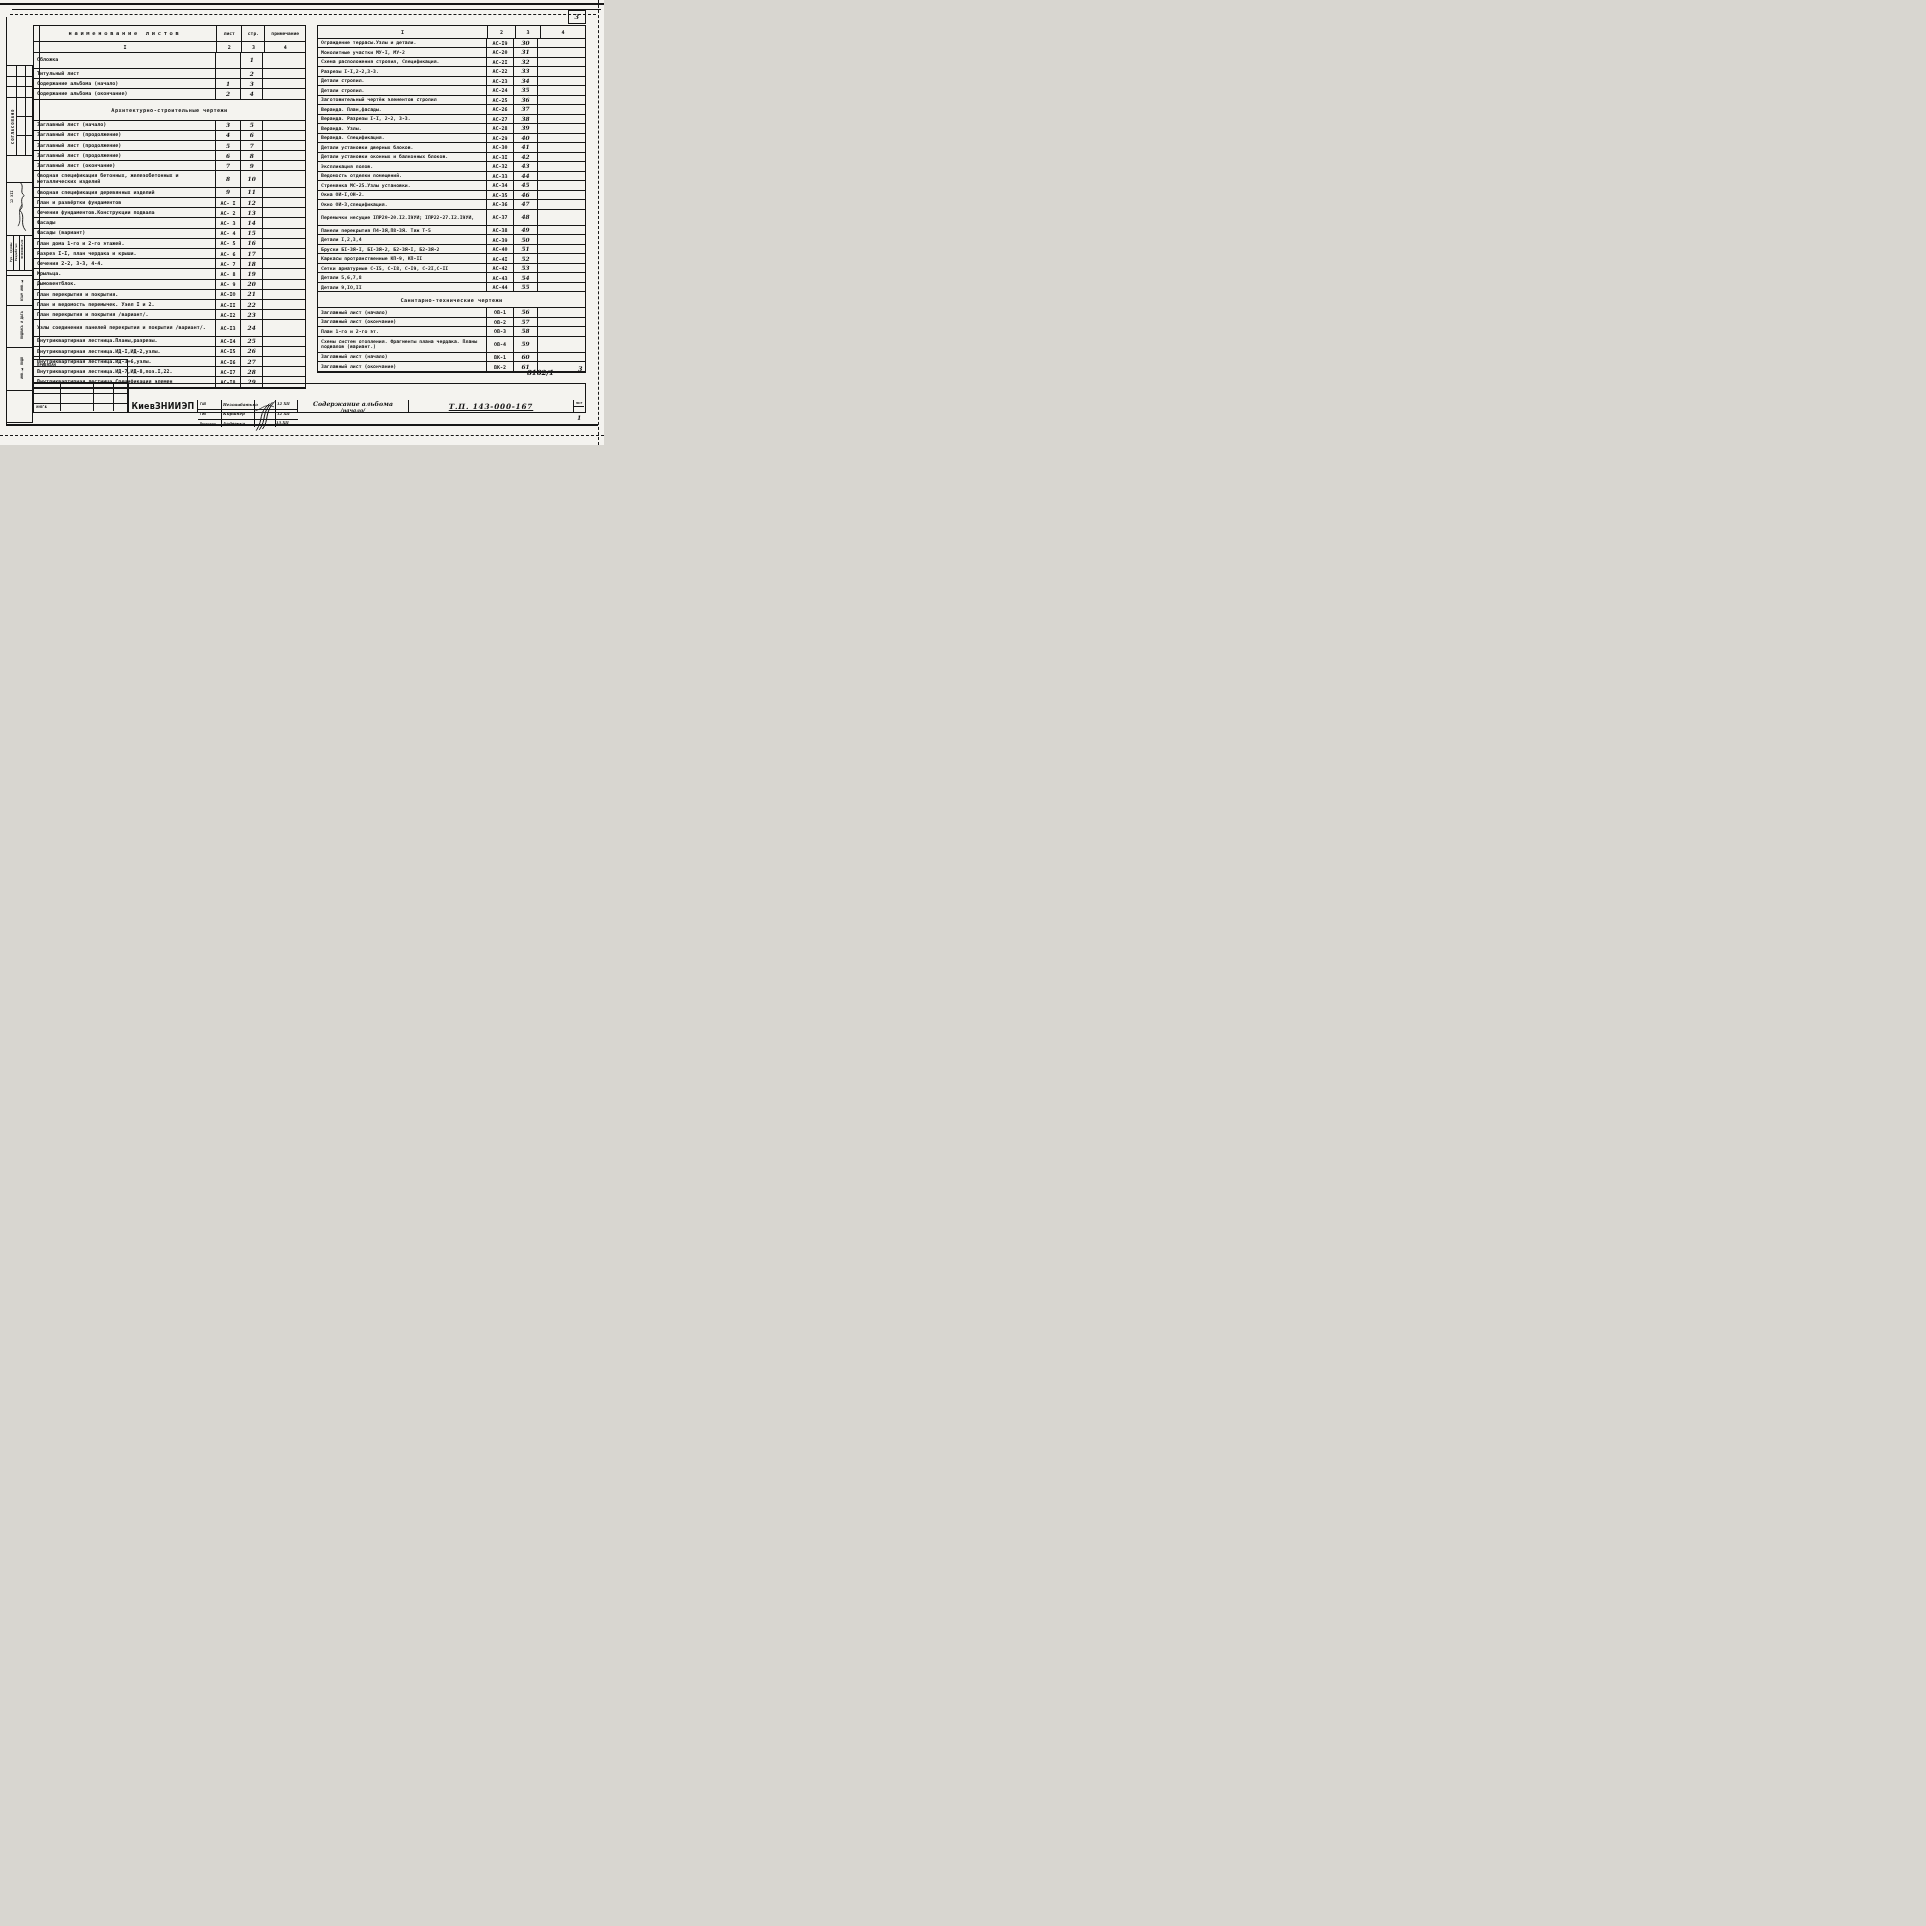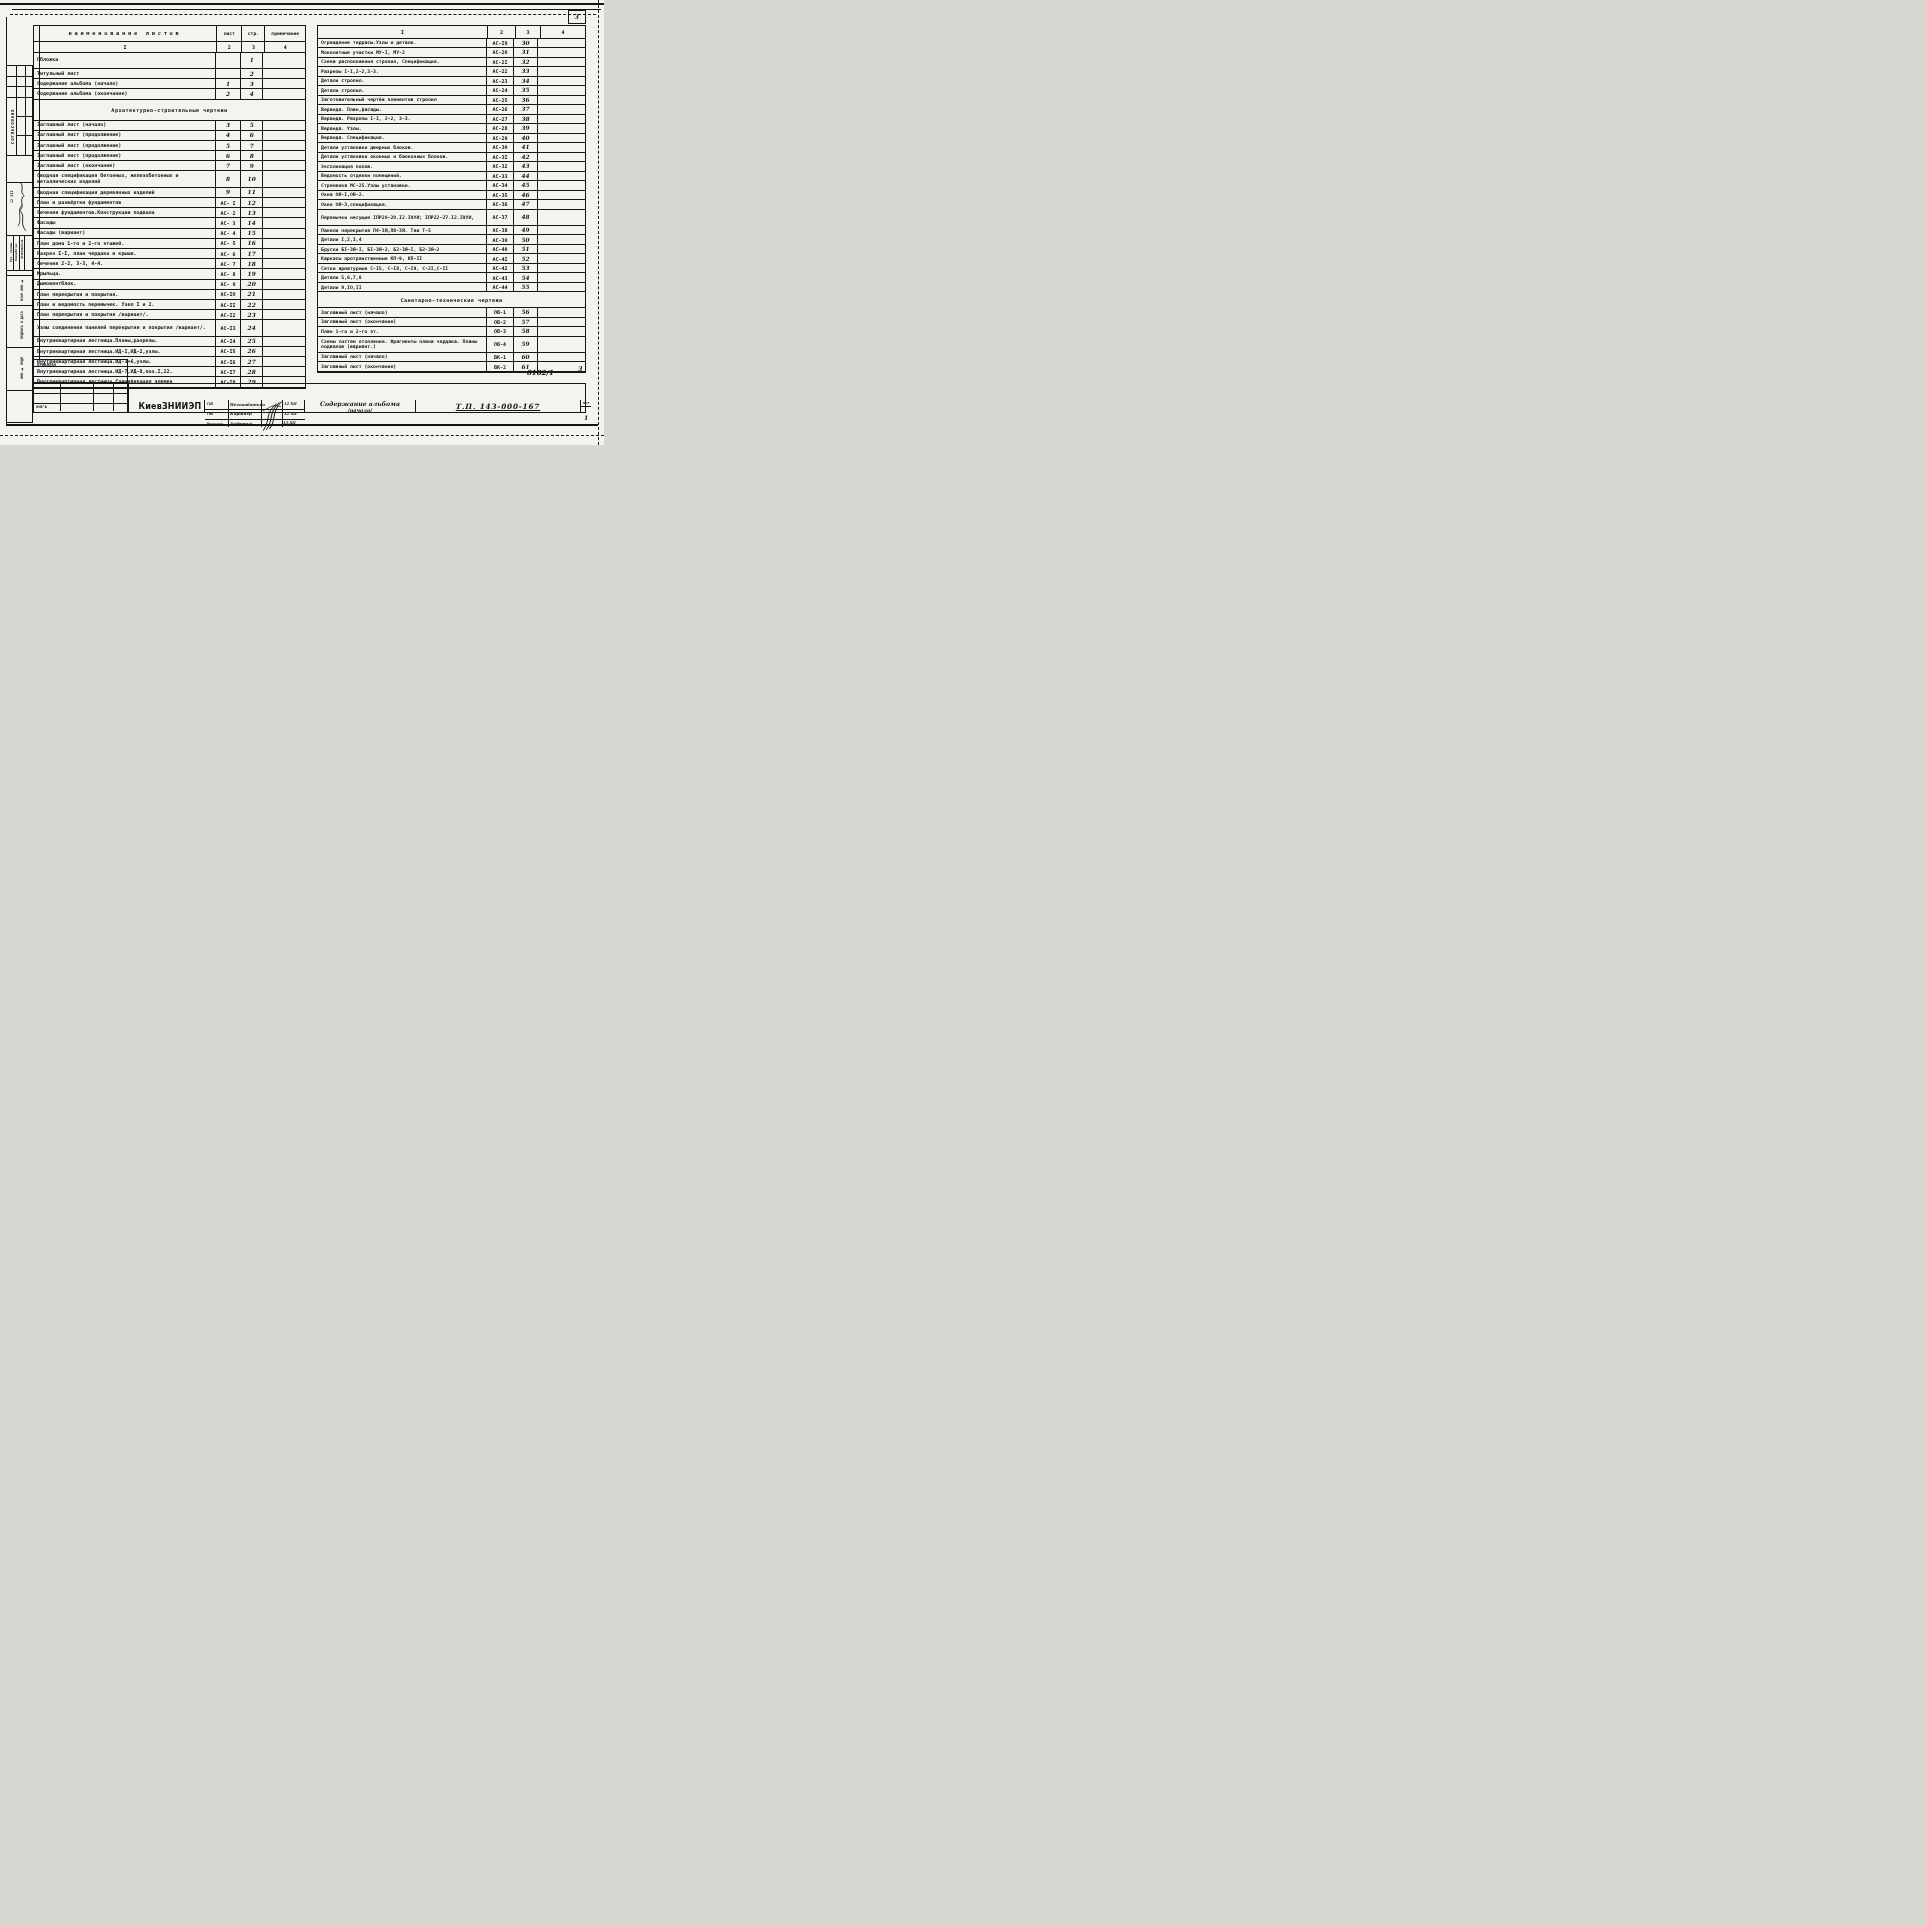--- a/index.html
+++ b/index.html
@@ -48,21 +48,21 @@
 
   
   #stamp-strip{position:absolute;left:6.2px;top:65px;width:27px;height:358px;
                border:0.8px solid #161616;box-sizing:border-box;}
   .vlabel{position:absolute;writing-mode:vertical-rl;transform:rotate(180deg);
           display:flex;align-items:center;justify-content:center;font-weight:700;white-space:nowrap;}
 
   
   .boxed{position:absolute;border:1.2px solid #161616;box-sizing:border-box;}
   .tb-cell{position:absolute;border-right:1.2px solid #161616;box-sizing:border-box;top:16px;bottom:0;
-           display:flex;align-items:center;justify-content:center;margin-left:7px;}
+           display:flex;align-items:center;justify-content:center;}
   .sig-svg{position:absolute;}
   .hw{font-family:"DejaVu Serif",serif;font-style:italic;font-weight:700;}
 </style>
 </head>
 <body>
 
 <div class="page">
 
   <div class="hline" style="left:0;top:3.1px;width:604px;height:1.9px;"></div>
   <div class="hline" style="left:11.6px;top:8.5px;width:589px;height:1.2px;"></div>

